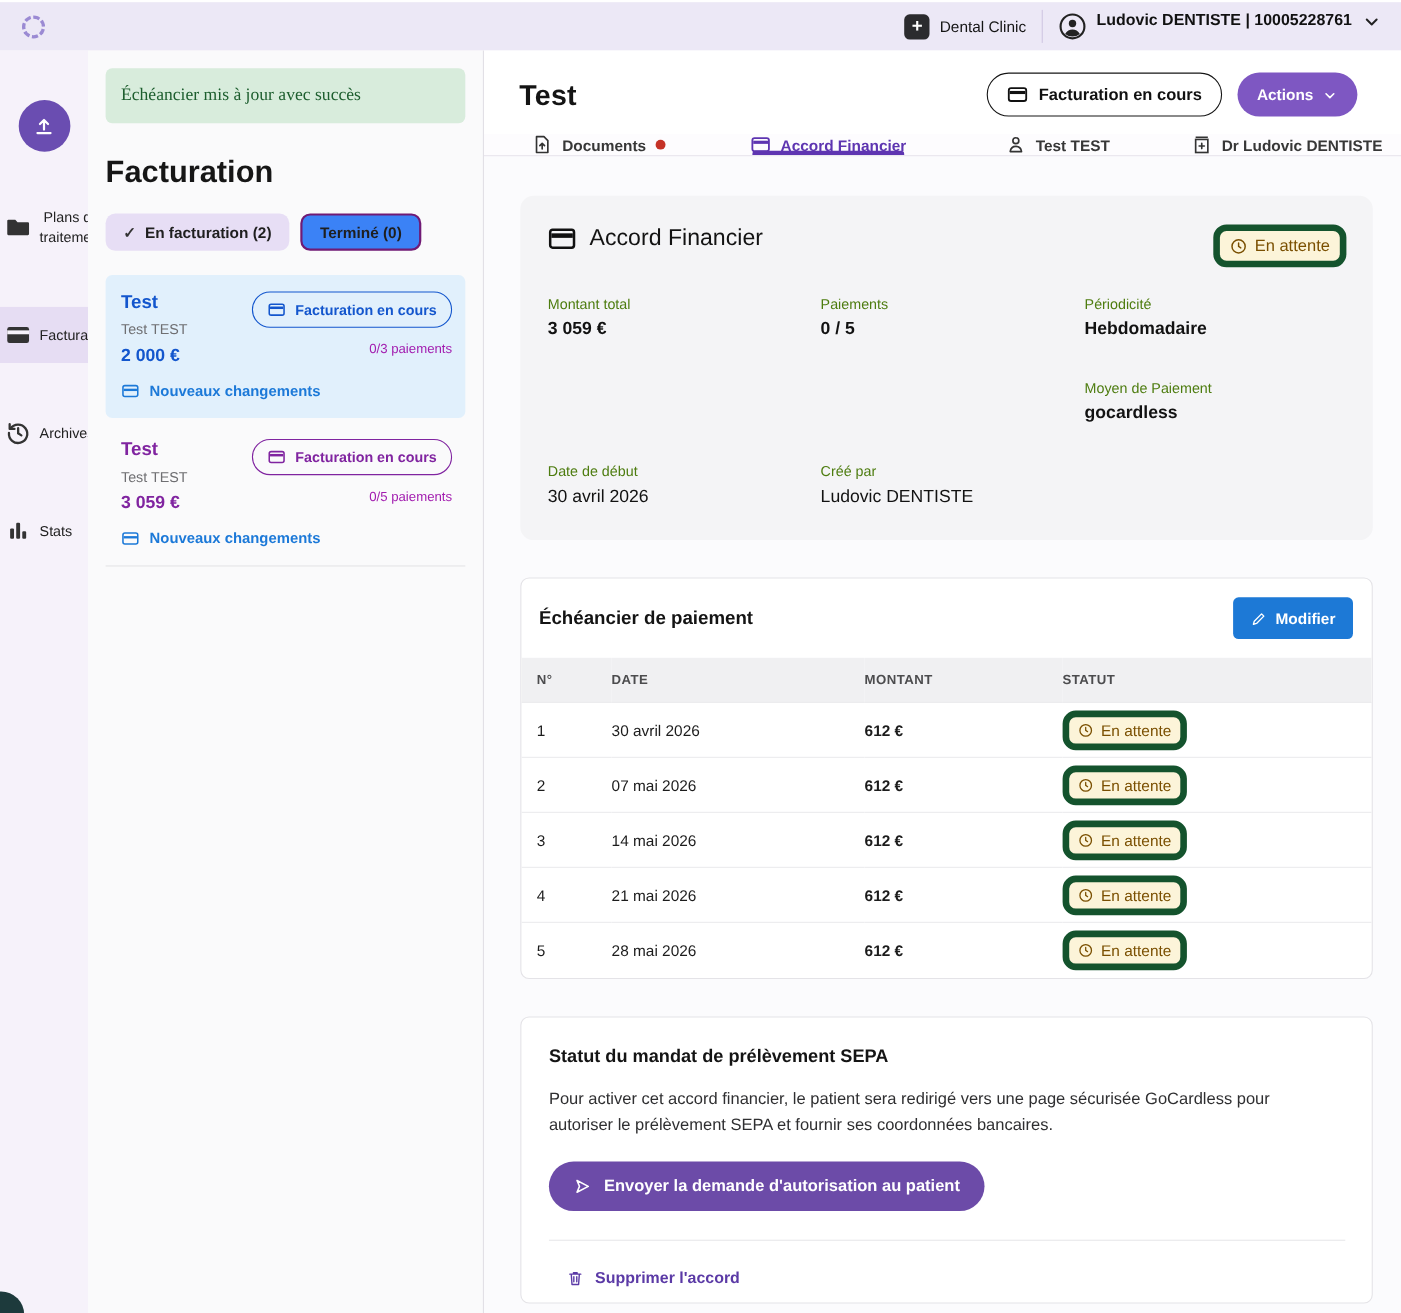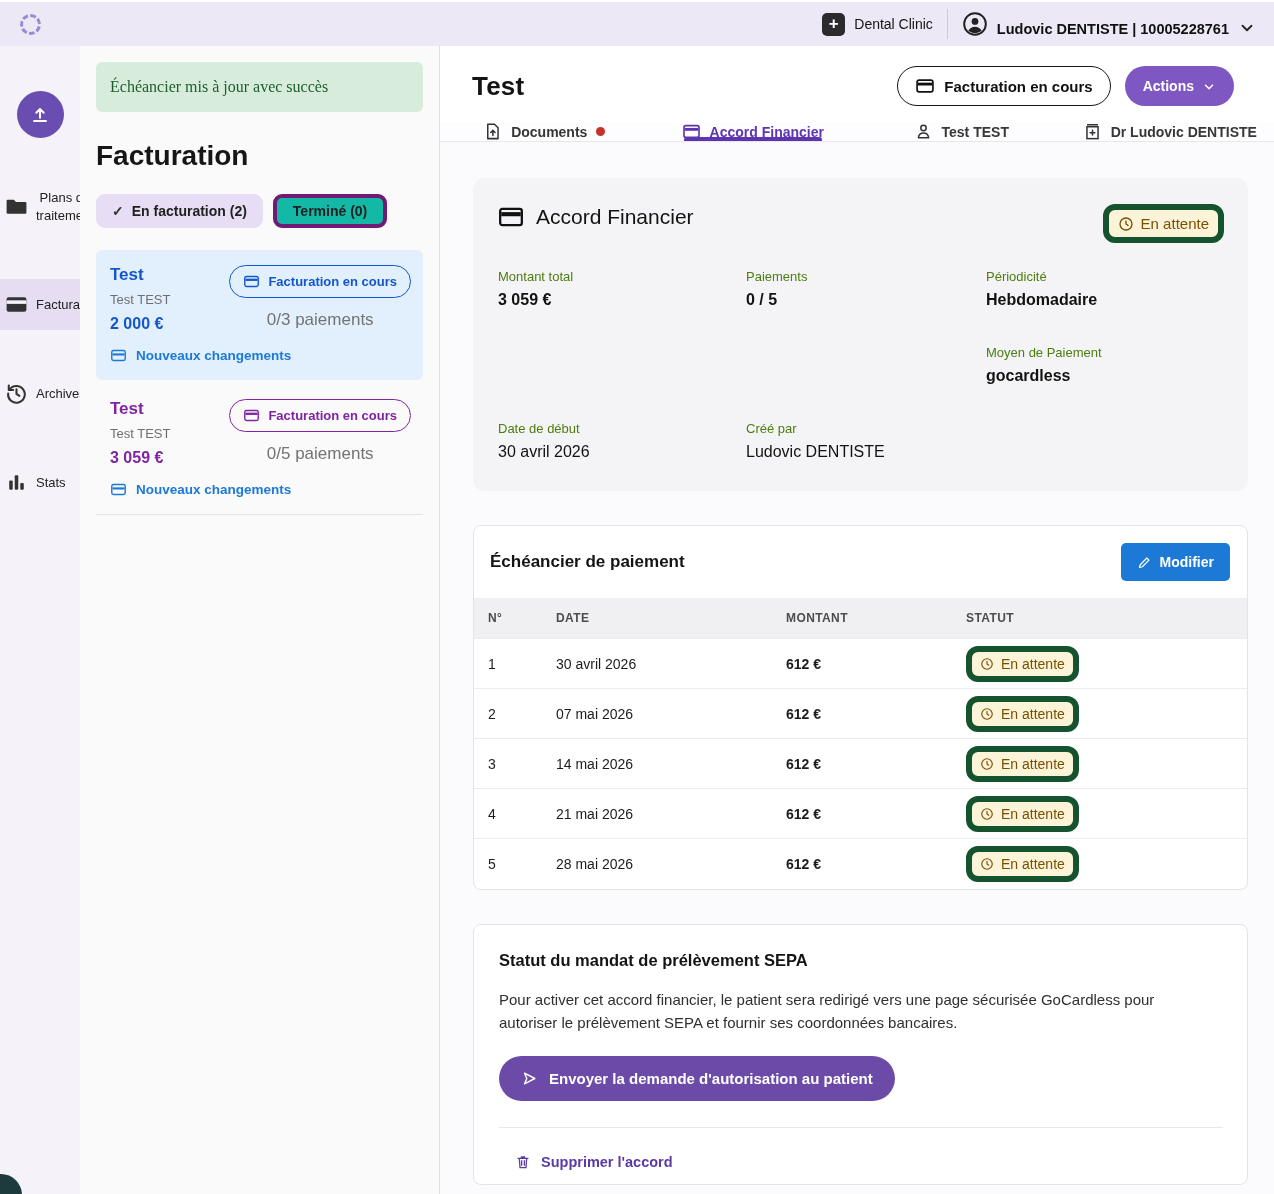--- a/index.html
+++ b/index.html
@@ -22,21 +22,21 @@
   }
   .topbar-right { display: flex; align-items: center; gap: 14px; height: 100%; }
   .clinic { display: flex; align-items: center; gap: 9px; cursor: pointer; }
   .clinic-logo {
     width: 23px; height: 23px; border-radius: 5px; background: #2b2b2e;
     color: #fff; font-weight: bold; font-size: 17px; line-height: 21px;
     text-align: center;
   }
   .clinic-name { font-size: 14px; font-weight: 400; color: #141414; }
   .topbar-sep { width: 1px; height: 30px; background: #cfc6e2; }
-  .user { display: flex; align-items: flex-end; gap: 9px; cursor: pointer; }
+  .user { display: flex; align-items: flex-start; gap: 9px; cursor: pointer; }
   .user-label { font-size: 14.5px; font-weight: 700; color: #111; }
 
   
   .shell { display: flex; height: 1148px; }
 
   
   .rail {
     width: 80px; background: #f6f2fa; flex: 0 0 80px;
     display: flex; flex-direction: column; align-items: center;
   }
@@ -65,37 +65,37 @@
     padding: 16px 14px; margin-bottom: 28px;
   }
   .panel-title { font-size: 28px; font-weight: 700; color: #161616; margin-bottom: 22px; }
   .chips { display: flex; gap: 10px; margin-bottom: 22px; }
   .chip {
     display: flex; align-items: center; gap: 8px; height: 34px;
     padding: 0 16px; border-radius: 9px; font-size: 14px; font-weight: 700;
     cursor: pointer; color: #1f1f1f;
   }
   .chip.selected { background: #e7def5; }
-  .chip.outline { background: #14b8a6; border: 4px solid #701a75; font-weight: 600; }
+  .chip.outline { background: #3b82f6; border: 2px solid #701a75; font-weight: 600; }
   .chip .check { font-size: 14px; color: #333; }
 
   .pcard { padding: 15px 12px 16px 14px; border-radius: 6px; cursor: pointer; }
   .pcard.selected { background: #e1f0fc; }
   .pcard + .pcard { margin-top: 4px; }
   .pcard.bordered { border-bottom: 1px solid #e4e4e6; border-radius: 0; }
   .pcard-top { display: flex; justify-content: space-between; align-items: flex-start; }
   .pcard-title { font-size: 17px; font-weight: 700; }
   .pcard-sub { font-size: 13px; color: #6f6f72; margin-top: 7px; }
   .pcard-amount { font-size: 16px; font-weight: 700; margin-top: 8px; }
   .pcard-pill {
     display: inline-flex; align-items: center; gap: 8px;
     border-radius: 999px; border: 1px solid currentColor;
     padding: 7px 13px; font-size: 13px; font-weight: 600; background: transparent;
   }
-  .pcard-payments { font-size: 17px; color: #737373; text-align: center; margin-top: 12px; }
+  .pcard-payments { font-size: 12px; color: #a21caf; text-align: right; margin-top: 12px; }
   .pcard.blue .pcard-title, .pcard.blue .pcard-amount { color: #1356cd; }
   .pcard.blue .pcard-pill { color: #1356cd; }
   .pcard.purple .pcard-title, .pcard.purple .pcard-amount { color: #8024a0; }
   .pcard.purple .pcard-pill { color: #8024a0; }
   .pcard-link {
     display: flex; align-items: center; gap: 9px; margin-top: 14px;
     color: #1c79d8; font-size: 13.5px; font-weight: 600; cursor: pointer;
   }
 
   

